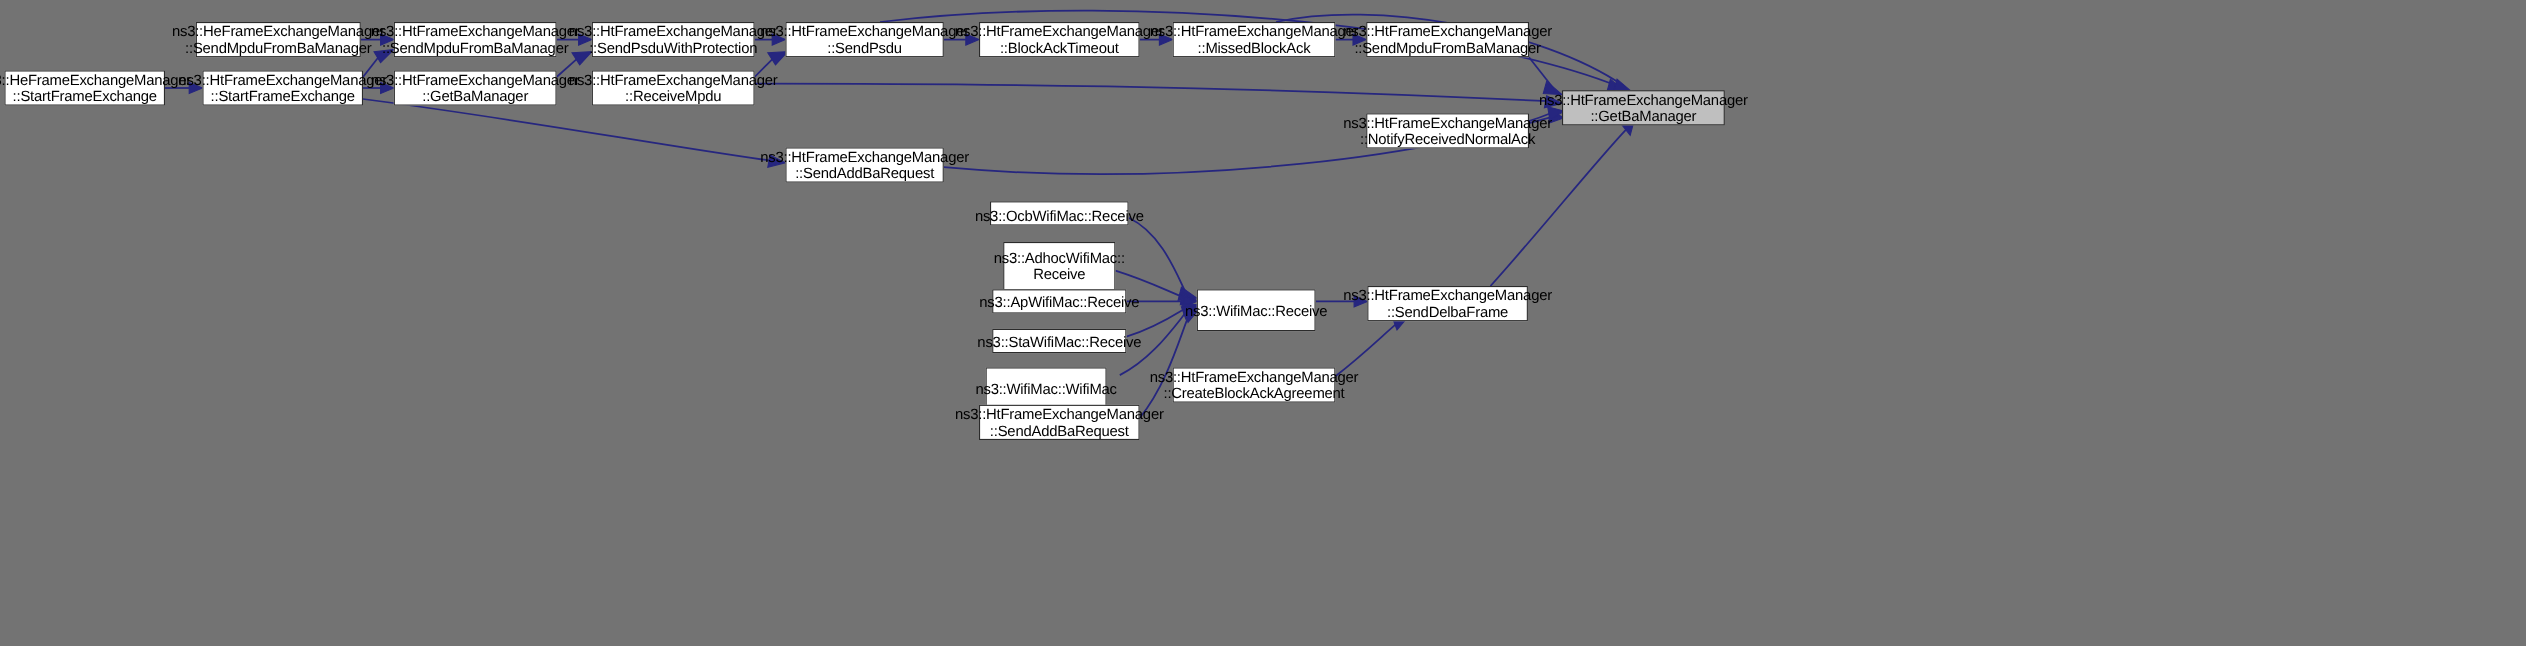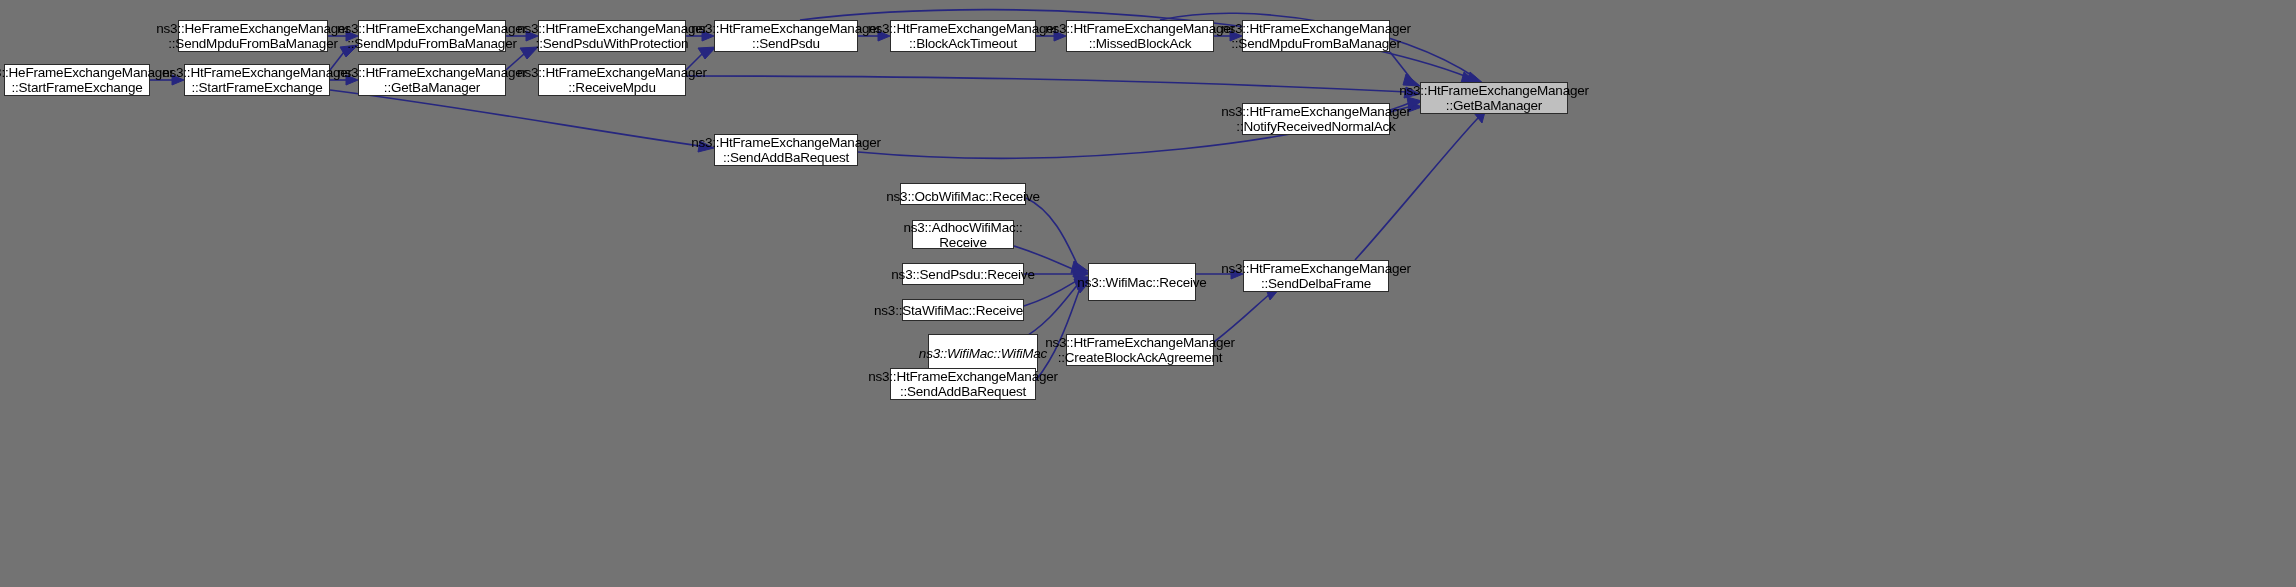--- a/index.html
+++ b/index.html
@@ -215,34 +215,34 @@
 
   <div class="node" style="left:714px; top:134px; width:144px; height:32px;">
     <span class="l1">ns3::HtFrameExchangeManager</span>
     <span class="l2">::SendAddBaRequest</span>
   </div>
 
   <div class="node" style="left:900px; top:183px; width:126px; height:22px;justify-content:flex-end;">
     <span class="l1">ns3::OcbWifiMac::Receive</span>
   </div>
 
-  <div class="node" style="left:912px; top:220px; width:102px; height:29px;">
+  <div class="node" style="left:912px; top:220px; width:102px; height:44px;">
     <span class="l1">ns3::AdhocWifiMac::</span>
     <span class="l2">Receive</span>
   </div>
 
   <div class="node" style="left:902px; top:263px; width:122px; height:22px;">
-    <span class="l1">ns3::SendPsdu::Receive</span>
-  </div>
-
-  <div class="node" style="left:902px; top:299px; width:122px; height:22px;align-items:flex-end;">
+    <span class="l1">ns3::ApWifiMac::Receive</span>
+  </div>
+
+  <div class="node" style="left:902px; top:299px; width:122px; height:22px;">
     <span class="l1">ns3::StaWifiMac::Receive</span>
   </div>
 
-  <div class="node" style="left:928px; top:334px; width:110px; height:38px;font-style:italic;">
+  <div class="node" style="left:896px; top:334px; width:110px; height:38px;">
     <span class="l1">ns3::WifiMac::WifiMac</span>
   </div>
 
   <div class="node" style="left:890px; top:368px; width:146px; height:32px;">
     <span class="l1">ns3::HtFrameExchangeManager</span>
     <span class="l2">::SendAddBaRequest</span>
   </div>
 
   <div class="node" style="left:1088px; top:263px; width:108px; height:38px;">
     <span class="l1">ns3::WifiMac::Receive</span>

